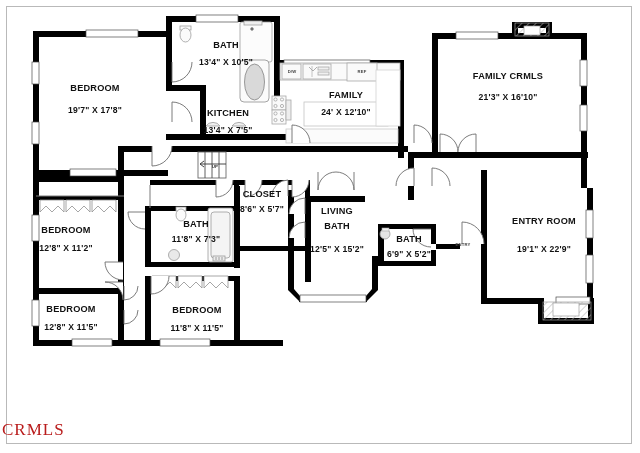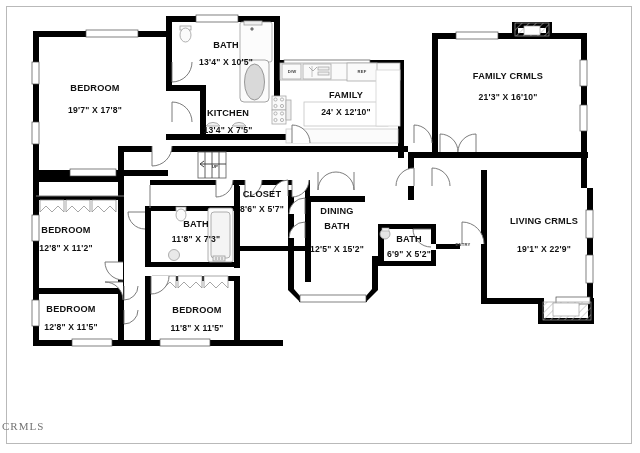--- a/index.html
+++ b/index.html
@@ -11,22 +11,22 @@
   #plan{position:absolute;left:0;top:0;width:640px;height:453px;}
   .lbl{position:absolute;font-weight:bold;color:#111;letter-spacing:.2px;
        text-align:center;white-space:nowrap;line-height:1.25;
        transform:translate(-50%,-50%);}
   .rname{font-size:9.2px;}
   .rdim{font-size:8.6px;}
   .tiny{font-size:4.2px;font-weight:bold;color:#444;}
   .upl{font-size:4.4px;font-weight:bold;color:#333;}
   
   #footer{position:absolute;left:0;top:358px;width:640px;height:95px;}
-  #crmls{position:absolute;left:2px;top:420px;font-size:11px;letter-spacing:1px;
-         color:#737373;font-family:"Liberation Serif","DejaVu Serif",serif;}
+  #crmls{position:absolute;left:2px;top:420px;font-size:17px;letter-spacing:1px;
+         color:#b91c1c;font-family:"Liberation Serif","DejaVu Serif",serif;}
 </style>
 </head>
 <body>
 
 <div id="page">
 
   <div id="frame"></div>
 
   <svg id="plan" viewBox="0 0 640 453">
     <defs>
@@ -309,30 +309,30 @@
 
     <div class="lbl rname" style="left:95px;top:89px">BEDROOM</div>
     <div class="lbl rdim" style="left:95px;top:110px">19'7" X 17'8"</div>
 
     <div class="lbl rname" style="left:346px;top:96px">FAMILY</div>
     <div class="lbl rdim" style="left:346px;top:112px">24' X 12'10"</div>
 
     <div class="lbl rname" style="left:508px;top:77px">FAMILY CRMLS</div>
     <div class="lbl rdim" style="left:508px;top:97px">21'3" X 16'10"</div>
 
-    <div class="lbl rname" style="left:544px;top:222px">LIVING CRMLS</div>
+    <div class="lbl rname" style="left:544px;top:222px">ENTRY ROOM</div>
     <div class="lbl rdim" style="left:544px;top:249px">19'1" X 22'9"</div>
 
     <div class="lbl rname" style="left:262px;top:195px">CLOSET</div>
     <div class="lbl rdim" style="left:262px;top:209px">8'6" X 5'7"</div>
 
     <div class="lbl rname" style="left:196px;top:225px">BATH</div>
     <div class="lbl rdim" style="left:196px;top:239px">11'8" X 7'3"</div>
 
-    <div class="lbl rname" style="left:337px;top:212px">DINING</div>
+    <div class="lbl rname" style="left:337px;top:212px">LIVING</div>
     <div class="lbl rname" style="left:337px;top:227px">BATH</div>
     <div class="lbl rdim" style="left:337px;top:249px">12'5" X 15'2"</div>
 
     <div class="lbl rname" style="left:409px;top:240px">BATH</div>
     <div class="lbl rdim" style="left:409px;top:254px">6'9" X 5'2"</div>
 
     <div class="lbl rname" style="left:66px;top:231px">BEDROOM</div>
     <div class="lbl rdim" style="left:66px;top:248px">12'8" X 11'2"</div>
 
     <div class="lbl rname" style="left:71px;top:310px">BEDROOM</div>

